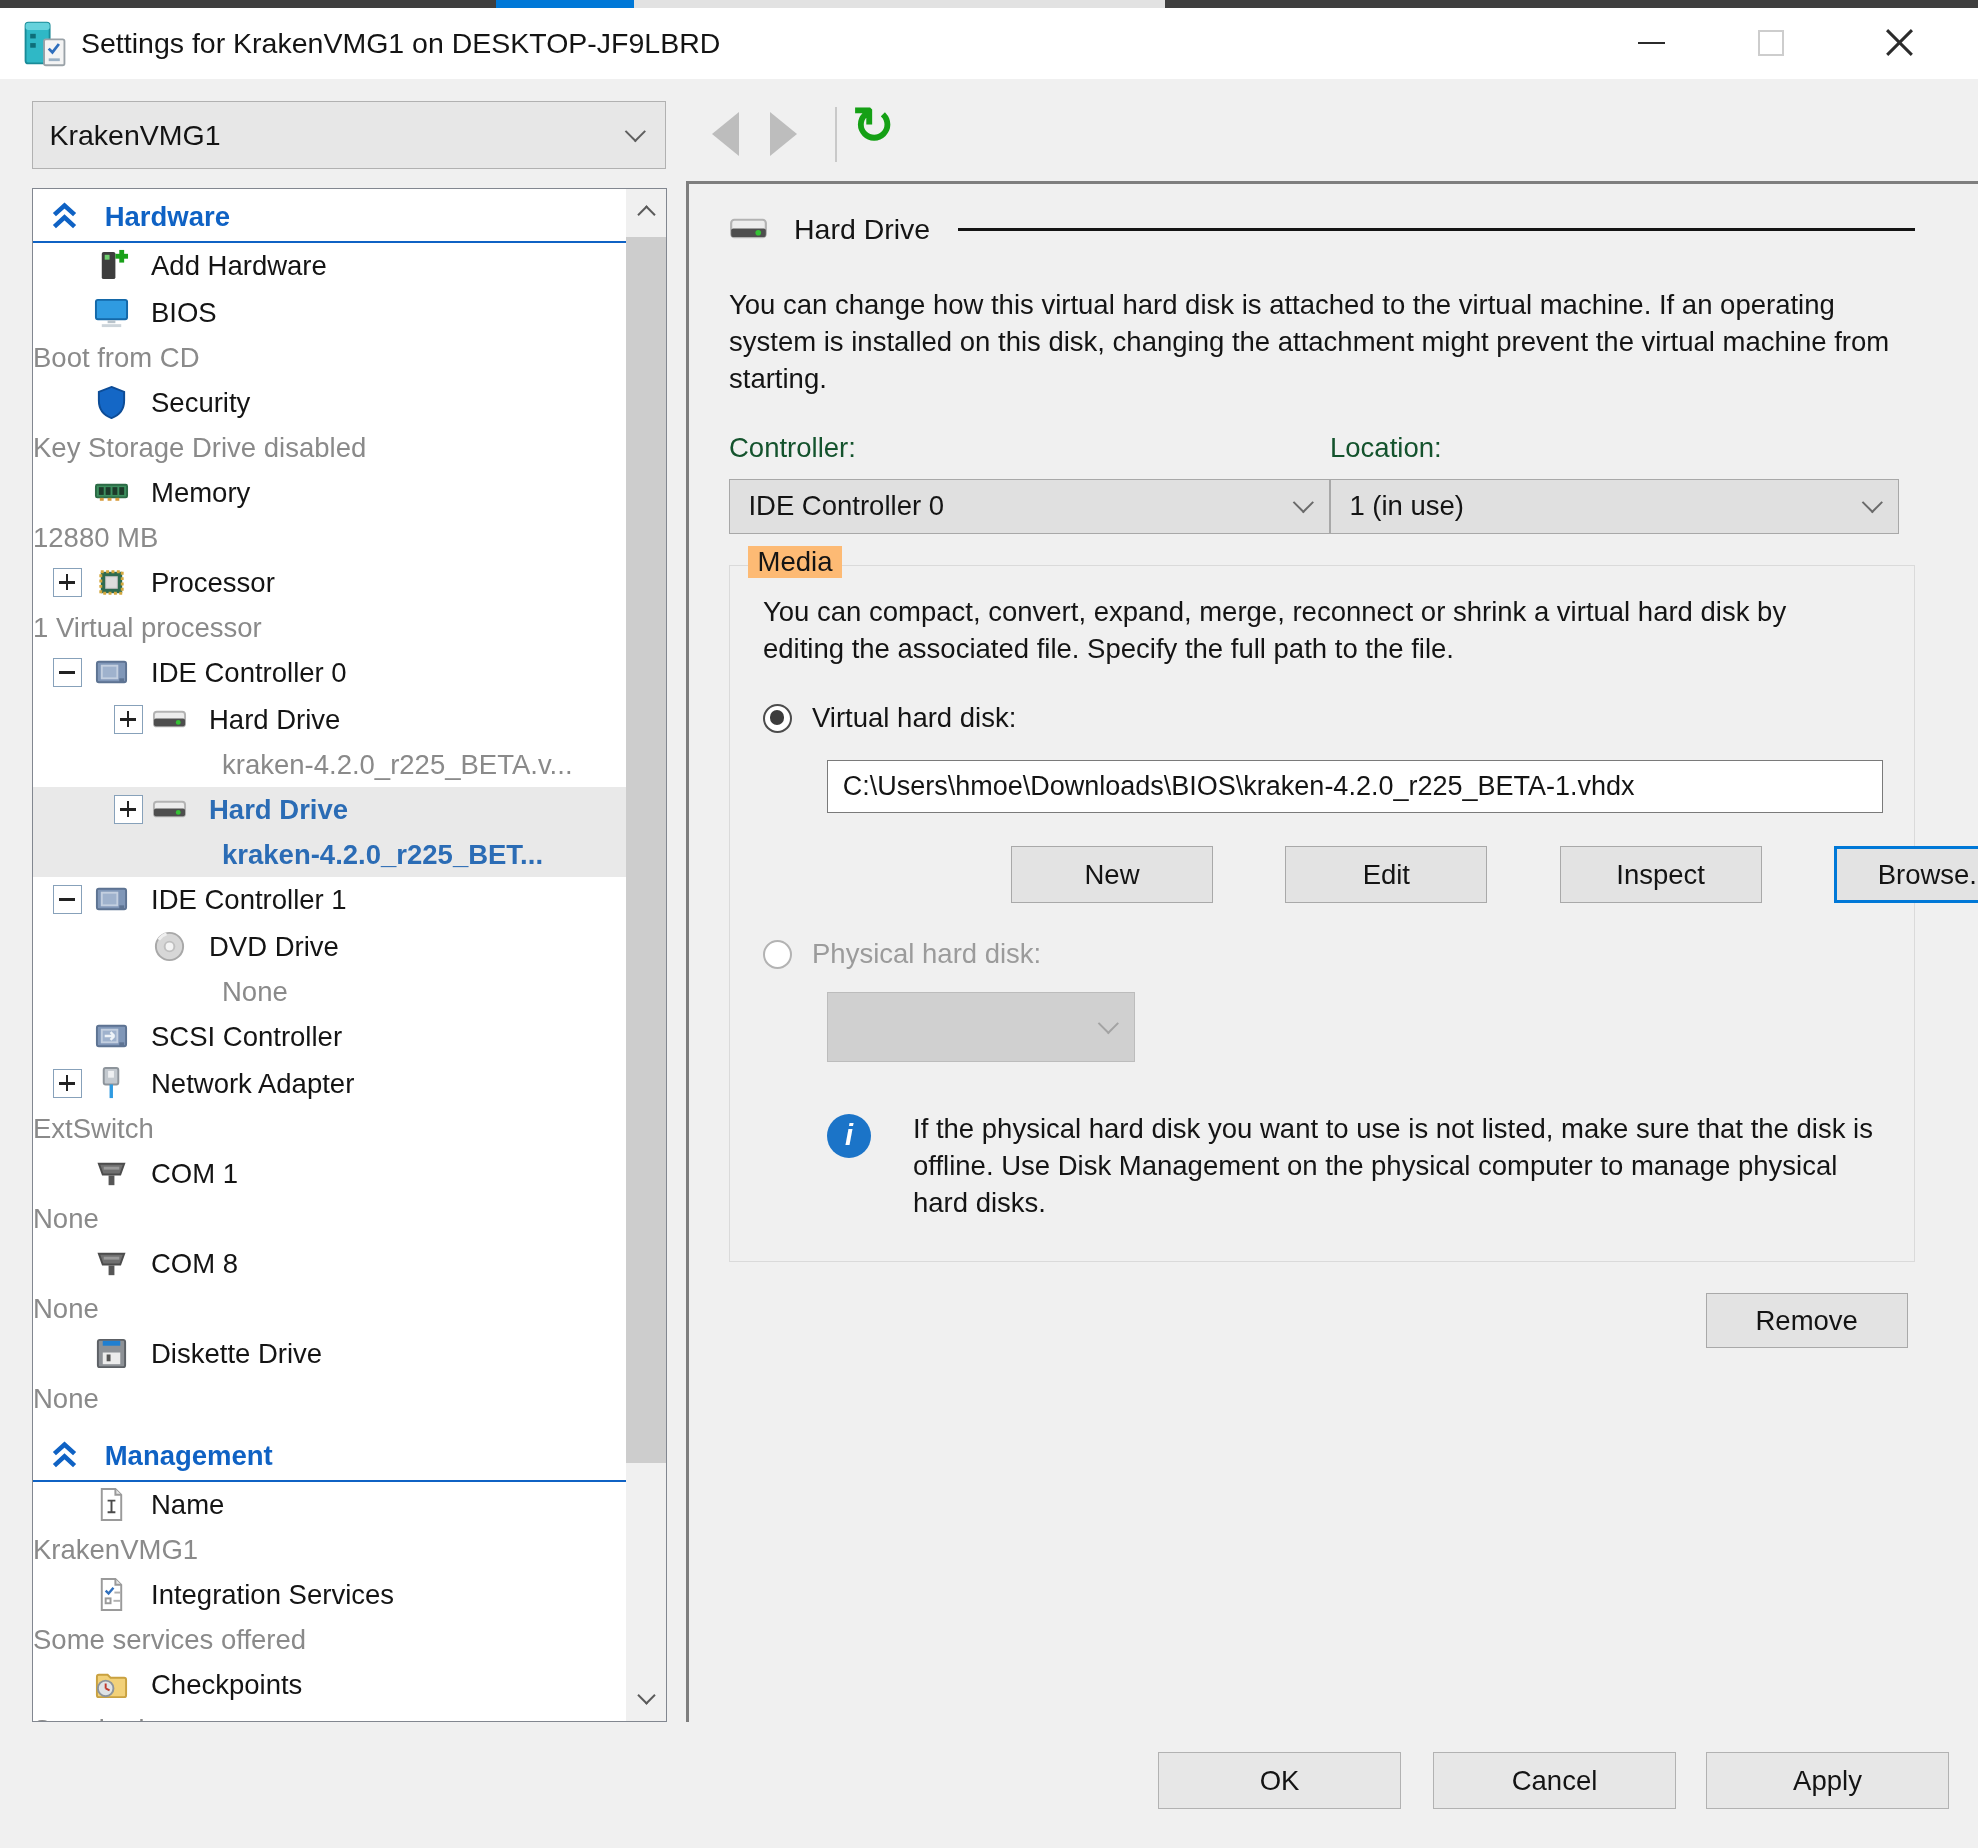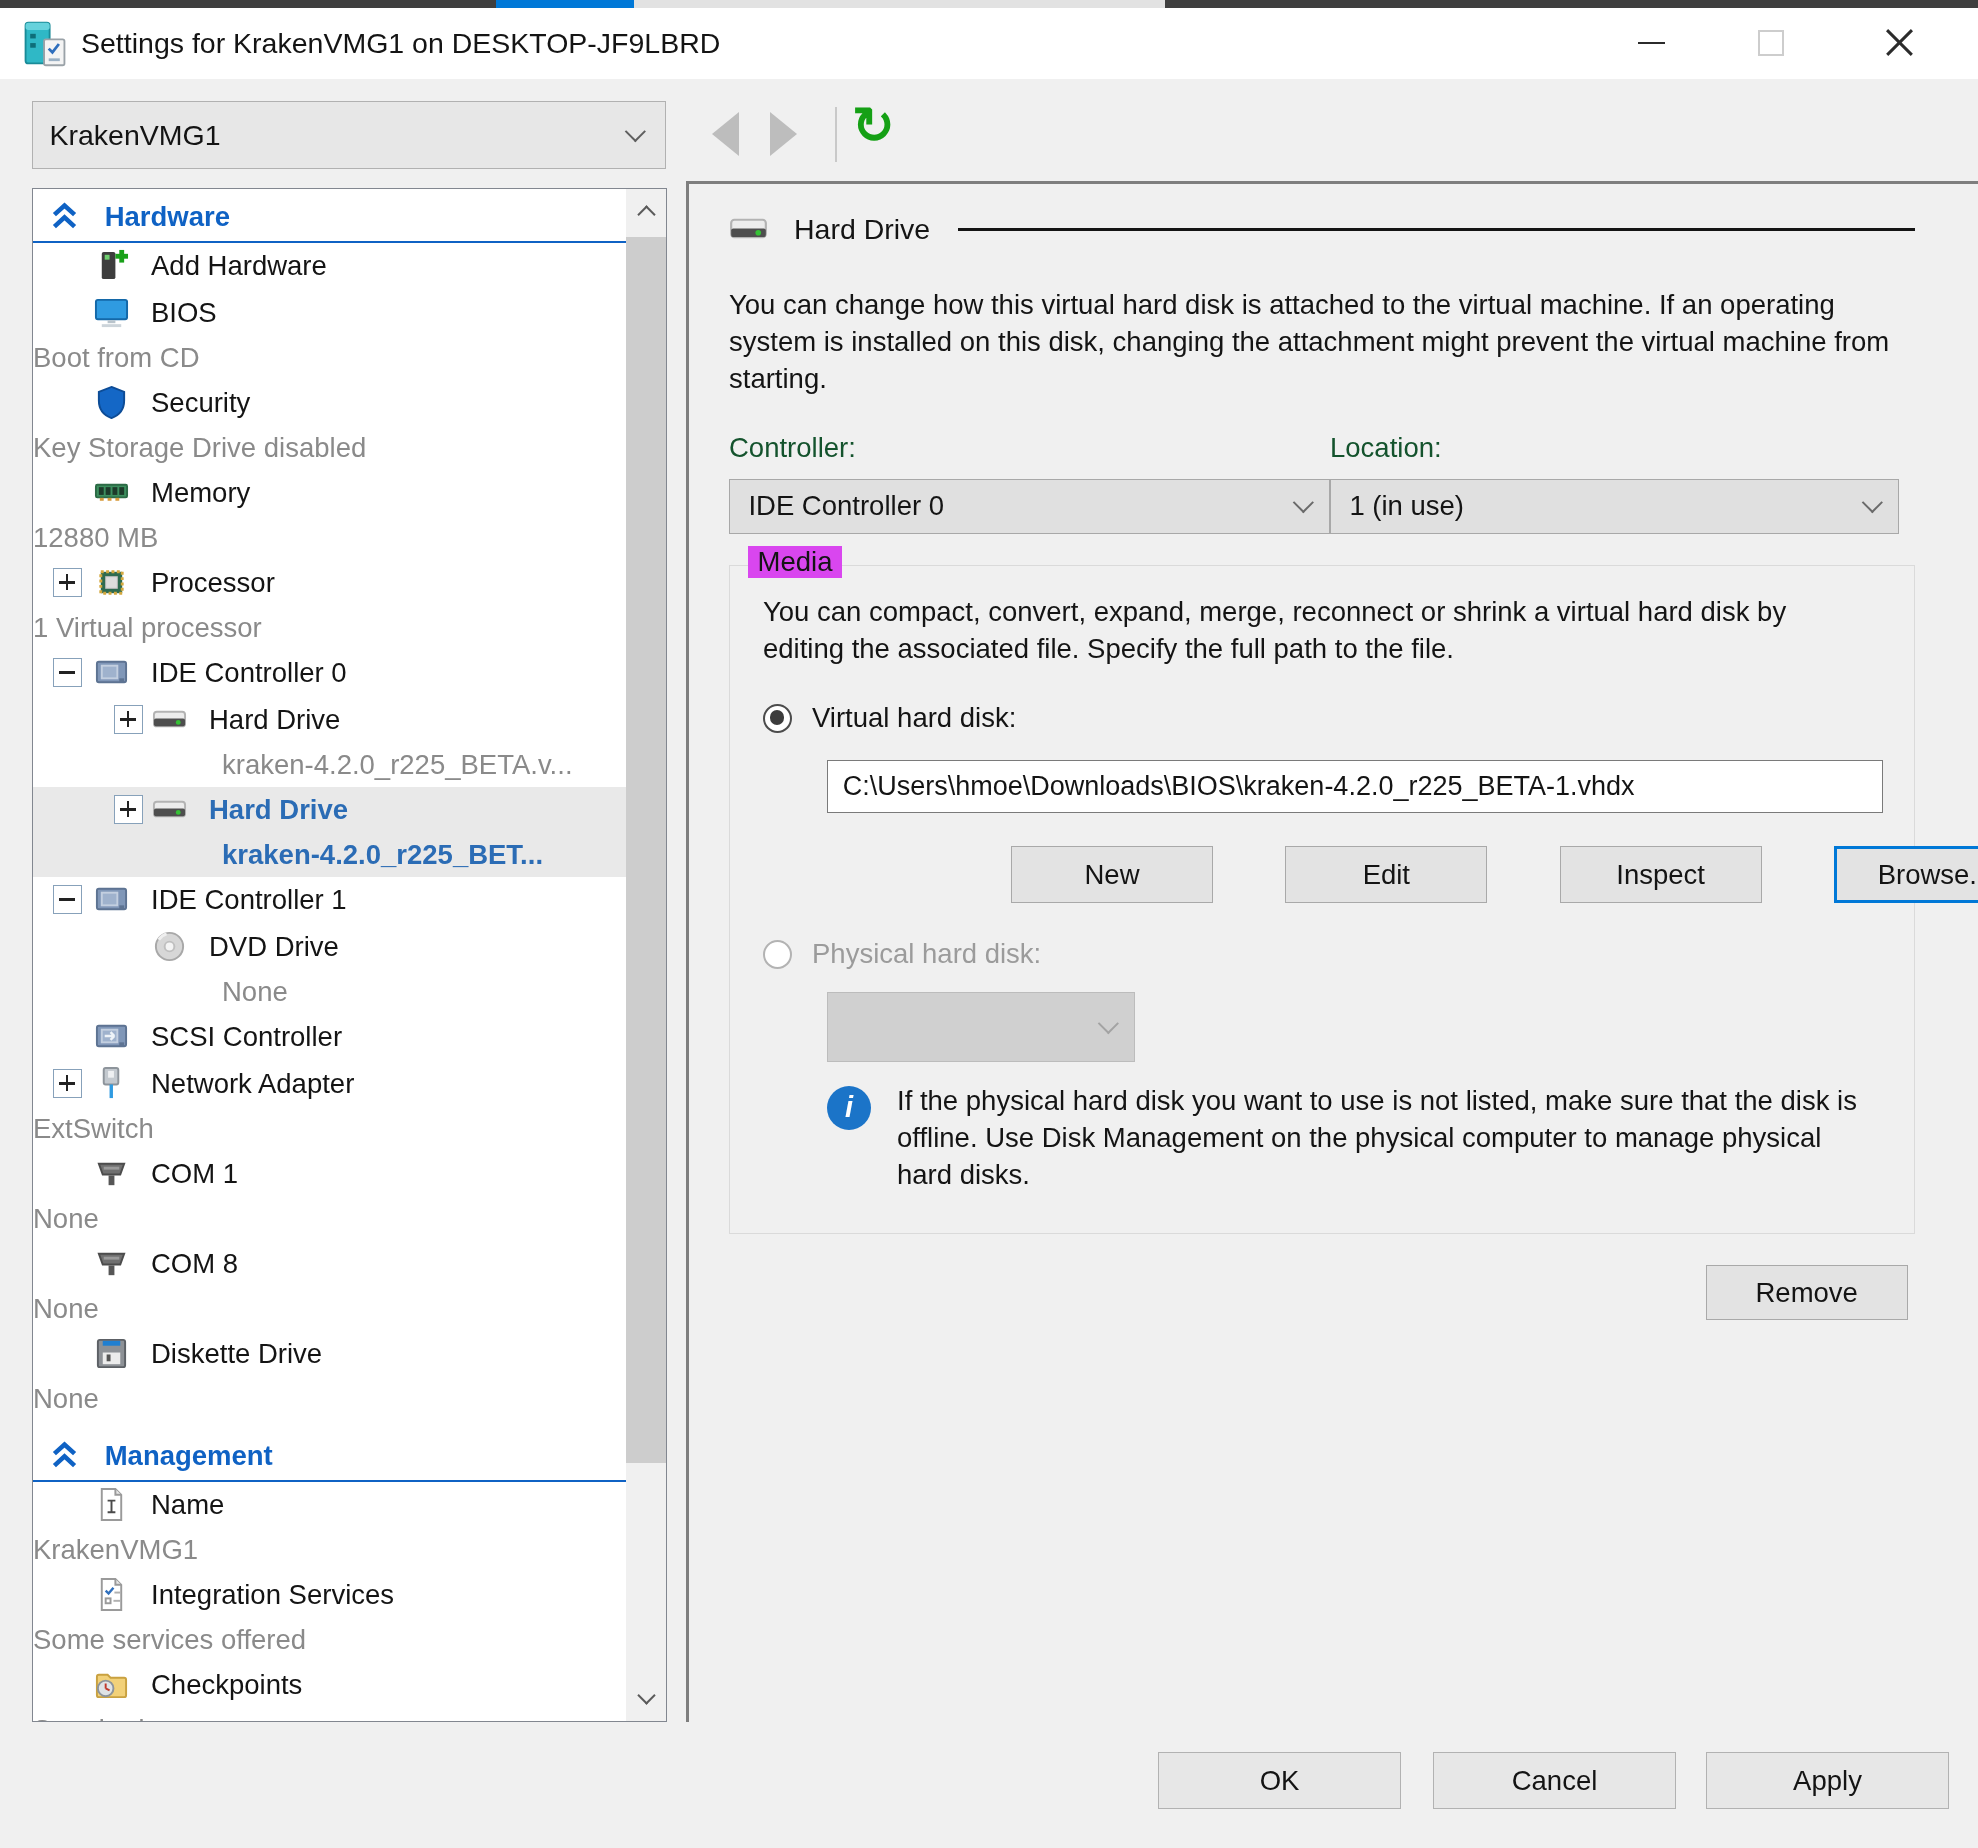--- a/index.html
+++ b/index.html
@@ -84,41 +84,41 @@
   .sel-col1 { width:601px; } .sel-col2 { width:569px; }
   .sel-label { font-size:27.5px; color:#14532d; margin-bottom:14.7px; }
   .combo { height:55px; background:#e0e0e0; border:1.8px solid #a8a8a8; display:flex; align-items:center;
            padding:0 18.4px; font-size:27.5px; color:#141414; }
   .combo .grow { flex:1; }
   .combo .chev { border-color:#6a6a6a; }
   .combo.disabled { width:308px; height:70px; background:#d0d0d0; border-color:#bcbcbc; margin-left:64px; margin-top:22px; }
   .combo.disabled .chev { border-color:#a3a3a3; }
 
   .media-box { position:relative; margin-top:31px; border:1.8px solid #dadada; padding:27.5px 33px 40px 33px; }
-  .media-legend { position:absolute; left:18.4px; top:-20px; background:#d946ef; padding:0 9.2px; font-size:27.5px; color:#141414; }
+  .media-legend { position:absolute; left:18.4px; top:-20px; background:#fdba74; padding:0 9.2px; font-size:27.5px; color:#141414; }
   .media-text { font-size:27.5px; line-height:37px; color:#141414; width:1111px; }
 
   .radio-row { display:flex; align-items:center; margin-top:35px; }
   .radio { width:29px; height:29px; border-radius:50%; background:#fff; border:2.8px solid #4c4c4c; margin-right:20px; position:relative; }
   .radio.on::after { content:""; position:absolute; left:4.6px; top:4.6px; width:14.7px; height:14.7px; border-radius:50%; background:#3c3c3c; }
   .radio.off-disabled { border-color:#b3b3b3; }
   .radio-label { font-size:27.5px; color:#141414; }
   .radio-label.disabled { color:#9b9b9b; }
 
   .path-input { margin-top:26px; margin-left:64px; width:1056px; height:53px; background:#ffffff;
                 border:1.8px solid #7a7a7a; font-size:27px; color:#141414; line-height:50px;
                 padding:0 14.7px; white-space:nowrap; overflow:hidden; }
 
   .hd-buttons { margin-top:33px; margin-left:248px; width:1025px; display:flex; justify-content:space-between; }
   .btn { height:57px; background:#e3e3e3; border:1.8px solid #a9a9a9; display:flex; align-items:center;
          justify-content:center; font-size:27.5px; color:#141414; }
   .hd-buttons .btn { width:202px; }
   .btn.focus { border:3.7px solid #0078d7; }
 
-  .info-row { margin-top:20px; margin-left:64px; display:flex; }
+  .info-row { margin-top:48px; margin-left:64px; display:flex;gap:16px; }
   .info-i { flex:none; width:44px; height:44px; border-radius:50%; background:#1b74c8; color:#fff;
             font-size:29px; font-weight:bold; font-style:italic; display:flex; align-items:center;
             justify-content:center; margin-right:26px; margin-top:3.7px; }
   .info-i::after { content:"i"; }
   .info-text { font-size:27.5px; line-height:37px; color:#141414; width:996px; }
 
   .remove-text { margin-top:40px; font-size:27.5px; line-height:37px; color:#141414; width:1166px; }
   .remove-row { margin-top:31px; display:flex; justify-content:flex-end; padding-right:7.3px; }
   .remove-row .btn { width:202px; height:55px; }
 

